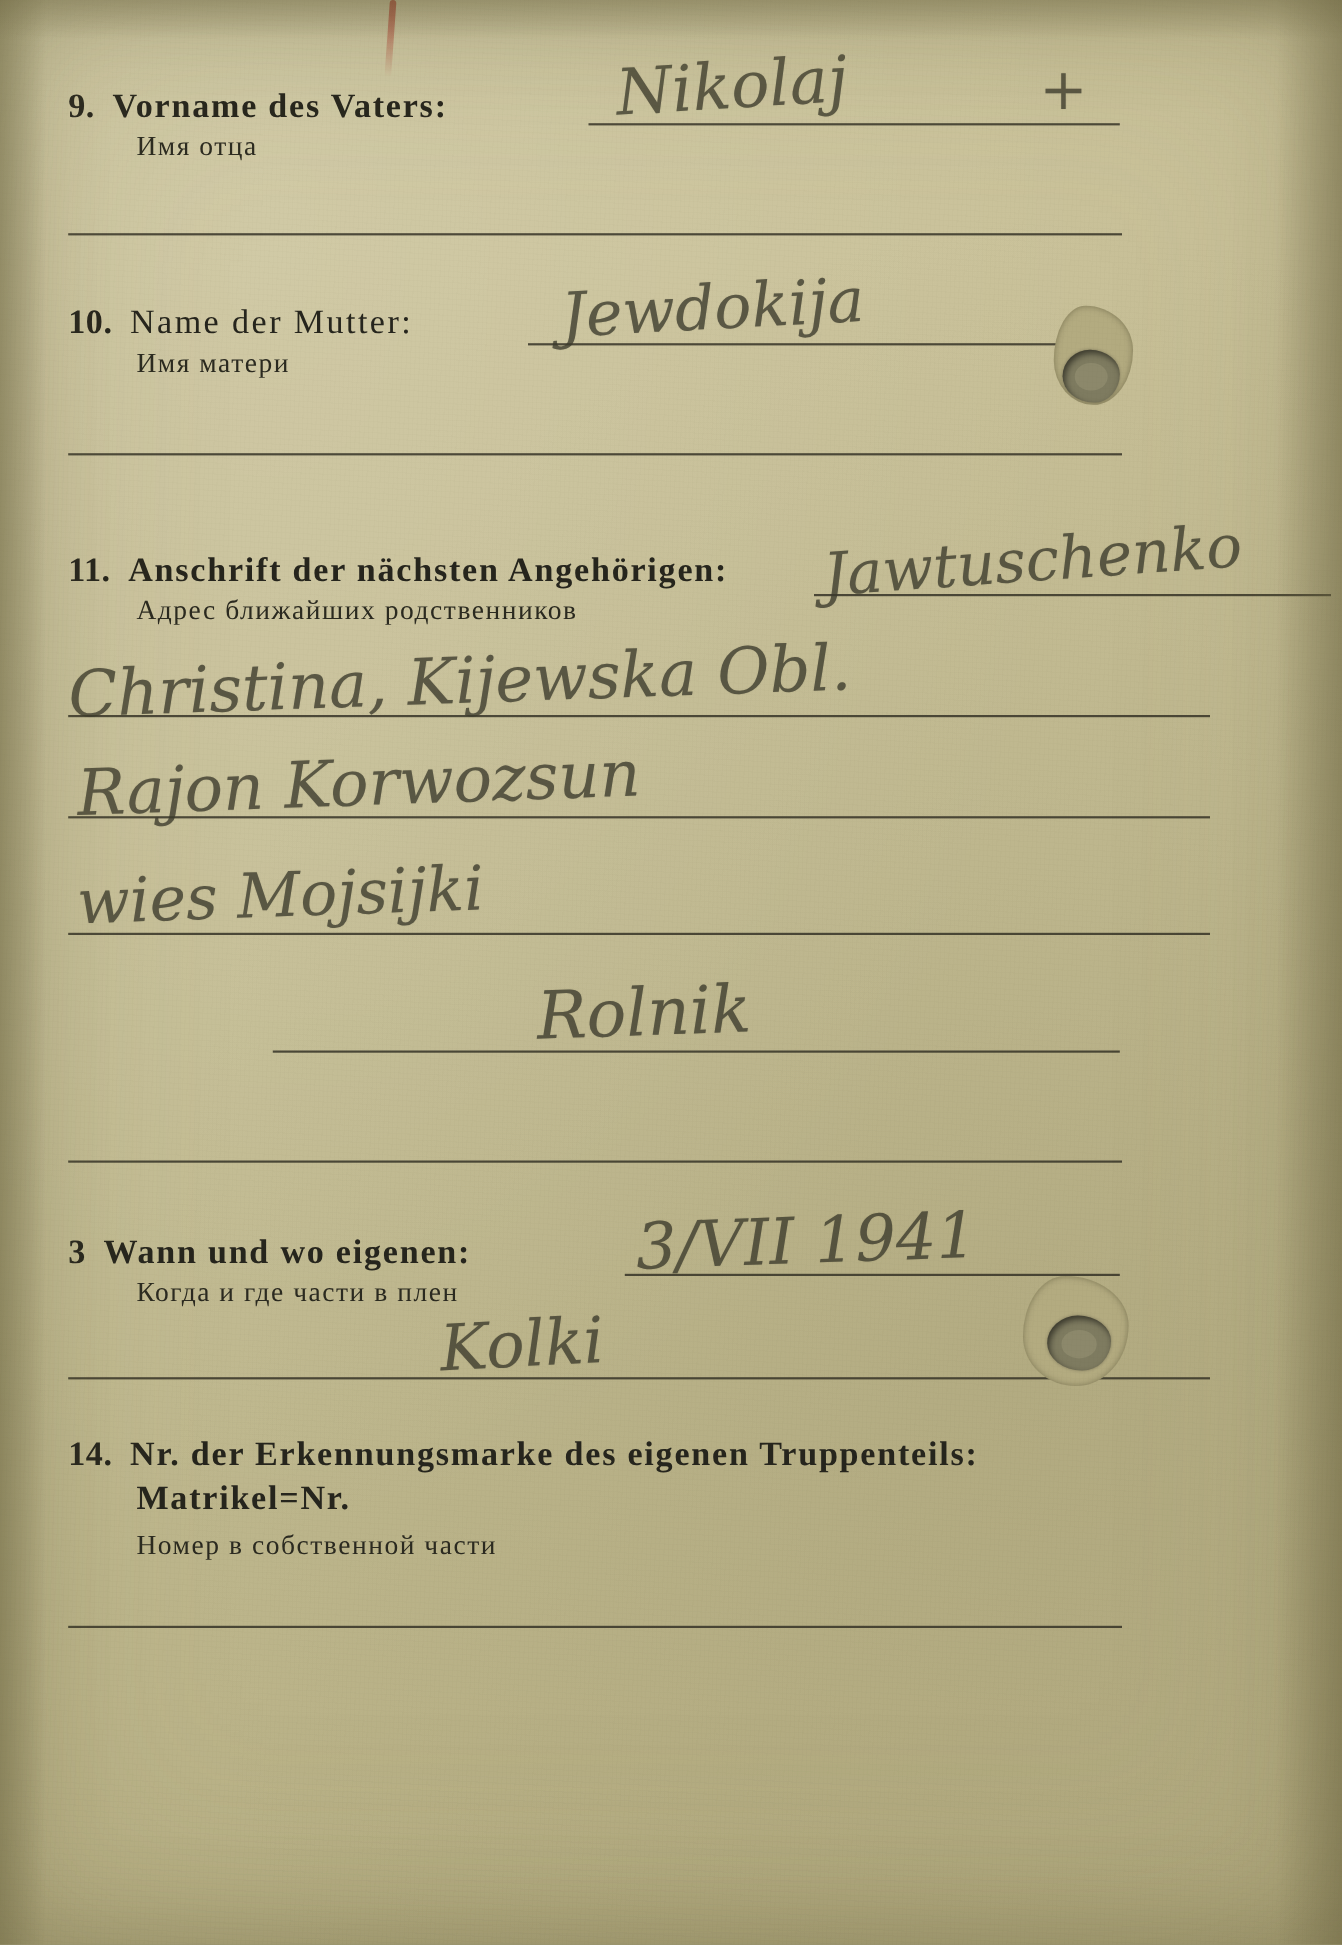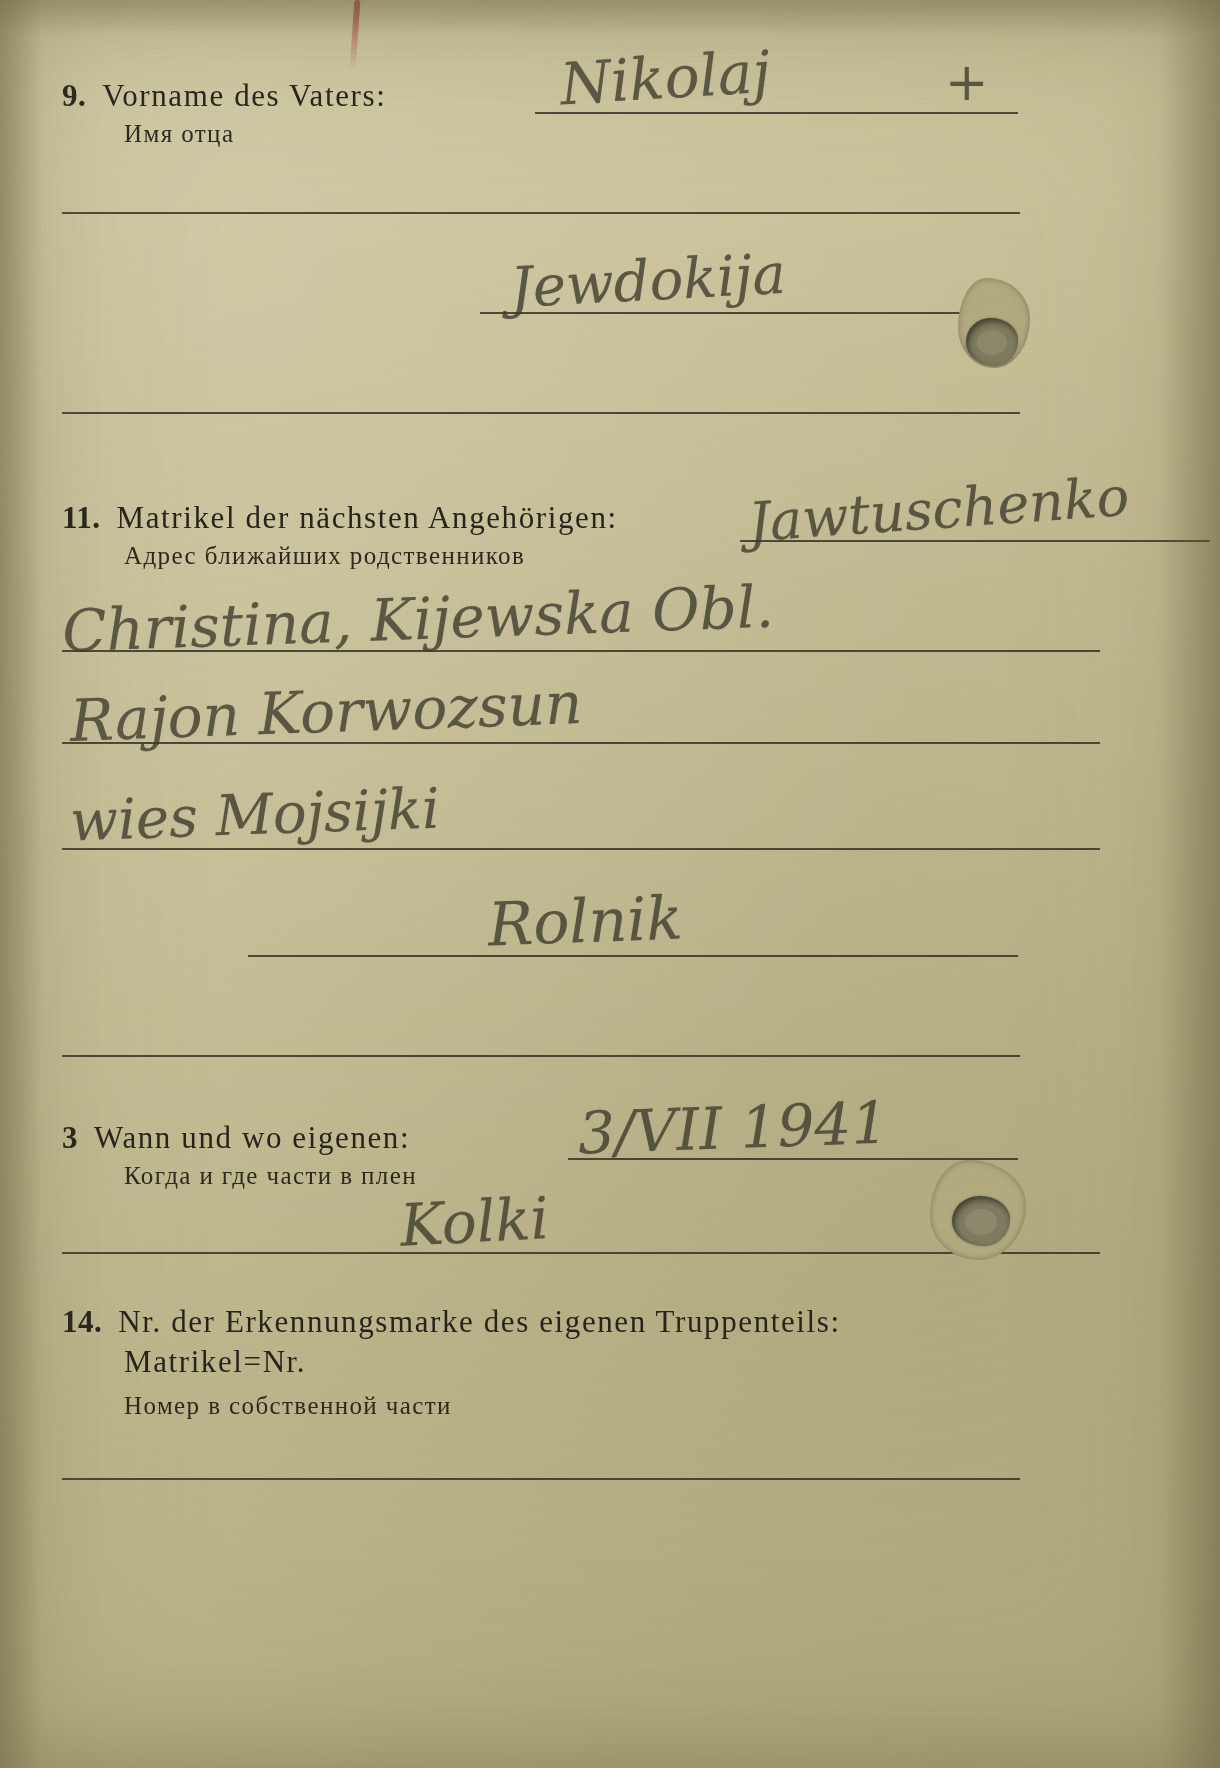--- a/index.html
+++ b/index.html
@@ -71,21 +71,21 @@
   }
   .num {
     display: inline-block;
     font-size: 31px;
     font-weight: 700;
     letter-spacing: 0.5px;
   }
   .de {
     display: inline-block;
     font-size: 31px;
-    font-weight: 400;
+    font-weight: 700;
     letter-spacing: 1.6px;
     margin-left: 12px;
   }
   .de.light {
     font-weight: 400;
     letter-spacing: 2.2px;
   }
   .ru {
     font-family: "Liberation Serif", serif;
     font-size: 25px;
@@ -150,33 +150,38 @@
     <span class="num">9.</span>
     <span class="de">Vorname des Vaters:</span>
     <div class="ru">Имя отца</div>
   </div>
   <div class="rule" style="top:112px; left:535px; right:202px;"></div>
   <div class="hand" style="left:560px; top:44px; font-size:58px; transform:rotate(-3.5deg);">Nikolaj</div>
   <div class="hand" style="left:945px; top:52px; font-size:52px;">+</div>
 
   <div class="rule" style="top:212px;"></div>
 
+  <div class="field" style="left:62px; top:275px;">
+    <span class="num">10.</span>
+    <span class="de light">Name der Mutter:</span>
+    <div class="ru">Имя матери</div>
+  </div>
   <div class="rule" style="top:312px; left:480px; right:202px;"></div>
   <div class="hand" style="left:510px; top:248px; font-size:56px; transform:rotate(-3deg);">Jewdokija</div>
 
   <div class="rule" style="top:412px;"></div>
 
   <div class="tear" style="left:958px; top:278px; width:72px; height:90px;"></div>
   <div class="hole" style="left:966px; top:318px; width:52px; height:48px;">
     <div class="inner"></div>
   </div>
 
   <div class="field" style="left:62px; top:500px;">
     <span class="num">11.</span>
-    <span class="de">Matrikel der nächsten Angehörigen:</span>
+    <span class="de">Anschrift der nächsten Angehörigen:</span>
     <div class="ru">Адрес ближайших родственников</div>
   </div>
   <div class="rule" style="top:540px; left:740px; right:10px;"></div>
   <div class="hand" style="left:748px; top:478px; font-size:54px; transform:rotate(-4deg);">Jawtuschenko</div>
 
   <div class="rule" style="top:650px; left:62px; right:120px;"></div>
   <div class="hand" style="left:62px; top:585px; font-size:58px; transform:rotate(-2deg);">Christina, Kijewska Obl.</div>
 
   <div class="rule" style="top:742px; left:62px; right:120px;"></div>
   <div class="hand" style="left:70px; top:678px; font-size:58px; transform:rotate(-2deg);">Rajon Korwozsun</div>

